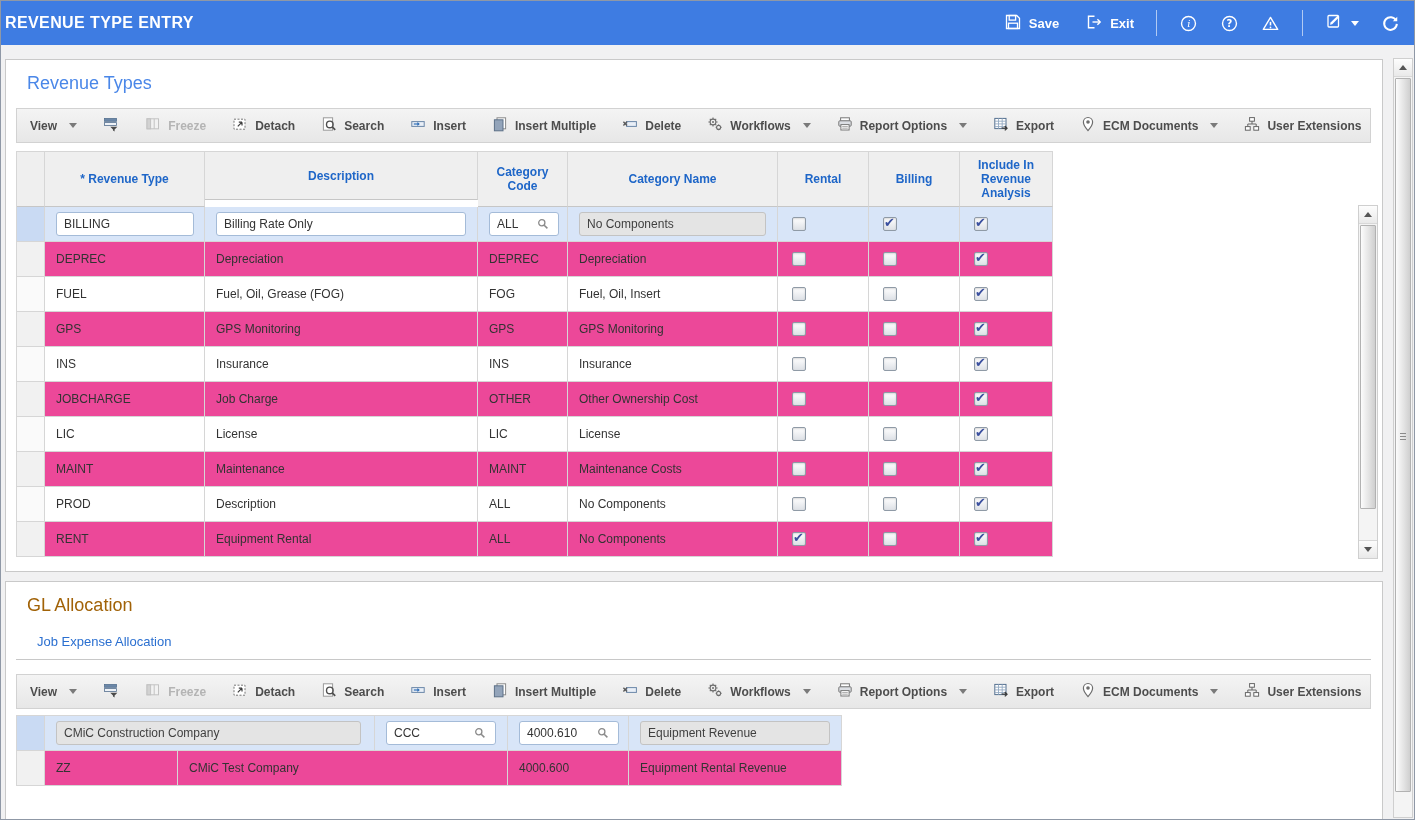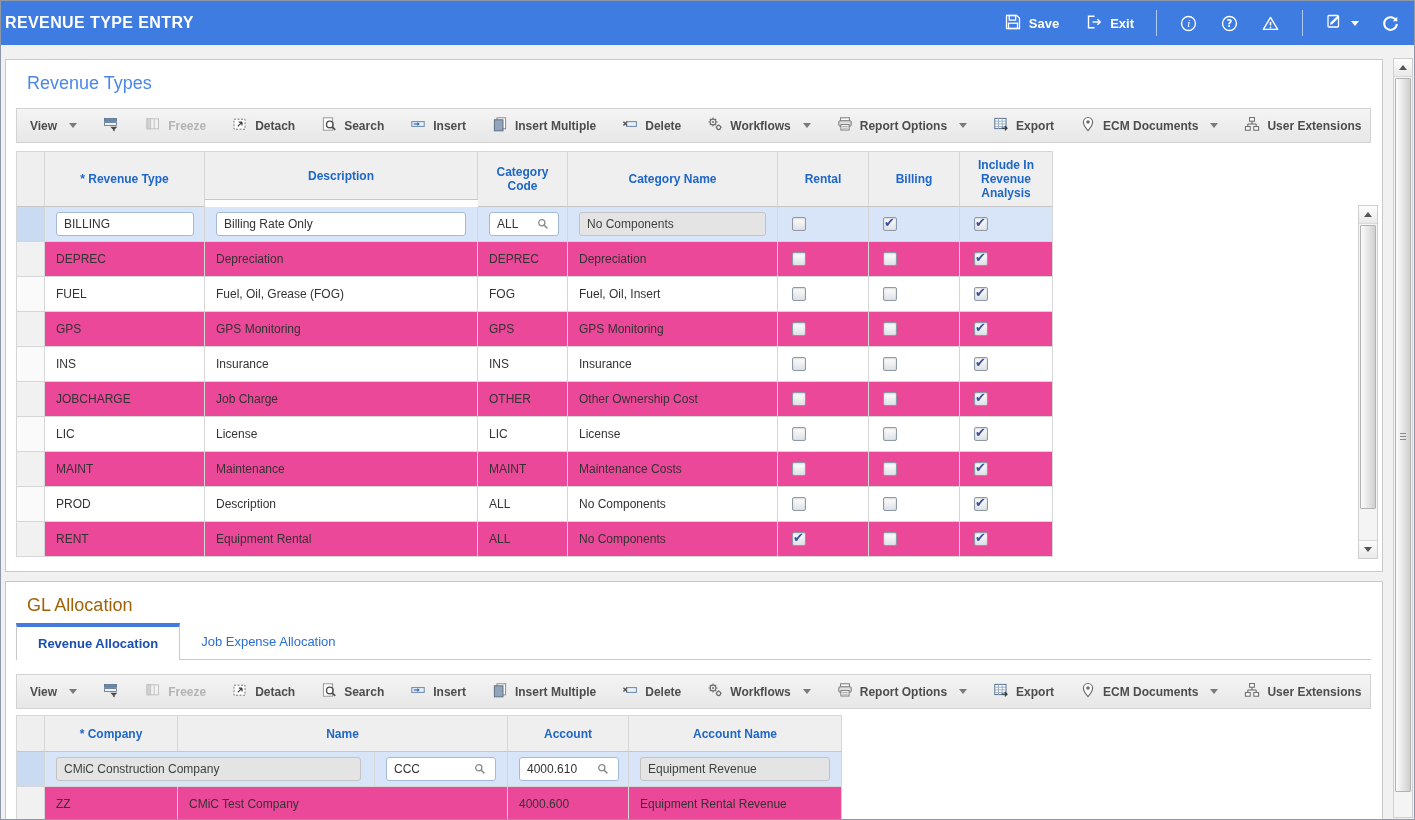--- a/index.html
+++ b/index.html
@@ -501,21 +501,20 @@
           <div class="cell" style="width: 93px; padding-left: 14px;">
             <span class="cb checked"></span>
           </div>
         </div>
       </div>
   </div>
 
   <div class="panel" id="panel-gl">
     <div class="section-title" style="color: #a16207;">GL Allocation</div>
     <div class="tabs">
-      <div class="tab active">Revenue Allocation</div>
       <div class="tab">Job Expense Allocation</div>
     </div>
     <div class="toolbar">
         <div class="tool">
           <span>View</span>
           <span class="caret-g"></span>
         </div>
         <div class="tool">
           <span><svg width="16" height="16" viewBox="0 0 16 16">
               <rect x="1.5" y="2.5" width="12" height="2.8" fill="#6b87a8" stroke="#55708f" stroke-width=".8"></rect>
@@ -614,27 +613,20 @@
           <span><svg width="16" height="16" viewBox="0 0 16 16">
               <rect x="5.6" y="1.6" width="4.8" height="3.6" fill="#fff" stroke="#666"></rect>
               <rect x="1.4" y="10.6" width="4.8" height="3.6" fill="#fff" stroke="#666"></rect>
               <rect x="9.8" y="10.6" width="4.8" height="3.6" fill="#fff" stroke="#666"></rect>
               <path d="M8 5.2v2.8M3.8 10.6V8h8.4v2.6" fill="none" stroke="#666"></path>
             </svg></span>
           <span>User Extensions</span>
         </div>
       </div>
     <div class="grid" id="gl-grid">
-        <div class="hrow">
-          <div class="hcell" style="width: 28px; height: 36px;"></div>
-          <div class="hcell" style="width: 133px; height: 36px;">* Company</div>
-          <div class="hcell" style="width: 330px; height: 36px;">Name</div>
-          <div class="hcell" style="width: 121px; height: 36px;">Account</div>
-          <div class="hcell" style="width: 213px; height: 36px;">Account Name</div>
-        </div>
         <div class="row sel">
           <div class="cell selcell" style="width: 28px;"></div>
           <div class="cell" style="width: 330px;">
             <input class="fld ro" readonly="" value="CMiC Construction Company" style="width: 305px;">
           </div>
           <div class="cell" style="width: 133px;">
             <span class="lov">
               <input class="fld" value="CCC" style="width: 110px;">
               <span class="mag" style="position: absolute; right: 5px; top: 6px;">
                 <svg class="mag" width="12" height="12" viewBox="0 0 12 12">

